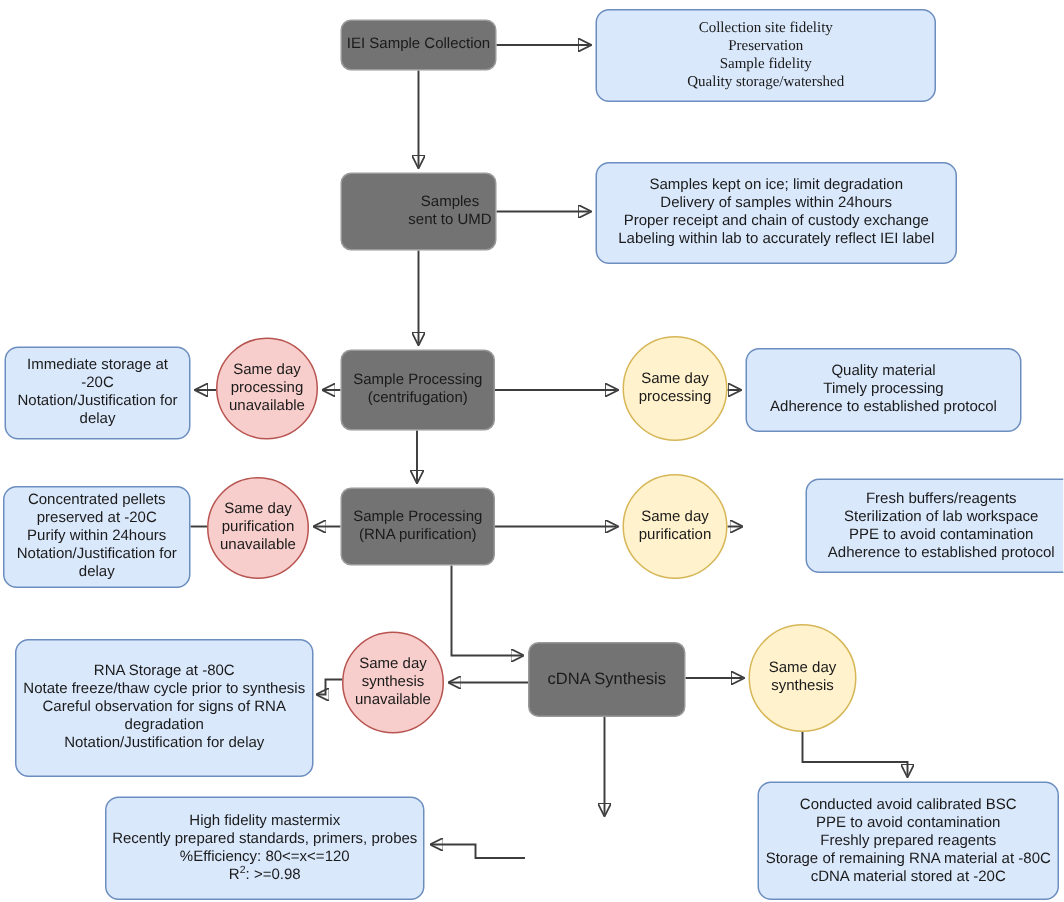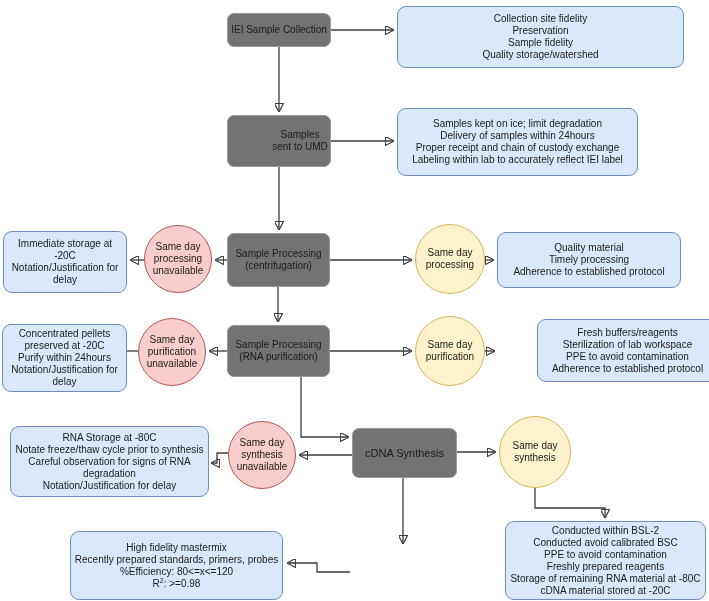--- a/index.html
+++ b/index.html
@@ -135,21 +135,21 @@
       </div>
   </div>
 
   <div class="node circle ok" style="left:499px; top:416px; width:72px; height:72px;">
     <div class="lines">
         <div>Same day</div>
         <div>synthesis</div>
       </div>
   </div>
 
-  <div class="node info" style="left:397px; top:6px; width:287px; height:62px;">
+  <div class="node info" style="left:397px; top:6px; width:227px; height:62px;font-family:Liberation Serif, serif;">
     <div class="lines">
         <div>Collection site fidelity</div>
         <div>Preservation</div>
         <div>Sample fidelity</div>
         <div>Quality storage/watershed</div>
       </div>
   </div>
 
   <div class="node info" style="left:397px; top:108px; width:241px; height:68px;">
     <div class="lines">
@@ -172,21 +172,20 @@
     <div class="lines">
         <div>Fresh buffers/reagents</div>
         <div>Sterilization of lab workspace</div>
         <div>PPE to avoid contamination</div>
         <div>Adherence to established protocol</div>
       </div>
   </div>
 
   <div class="node info" style="left:505px; top:521px; width:201px; height:79px;">
     <div class="lines">
-        <div>Conducted within BSL-2</div>
         <div>Conducted avoid calibrated BSC</div>
         <div>PPE to avoid contamination</div>
         <div>Freshly prepared reagents</div>
         <div>Storage of remaining RNA material at -80C</div>
         <div>cDNA material stored at -20C</div>
       </div>
   </div>
 
   <div class="node info" style="left:3px; top:231px; width:124px; height:62px;justify-content:center;">
     <div class="lines">
@@ -200,21 +199,21 @@
   <div class="node info" style="left:2px; top:324px; width:125px; height:68px;">
     <div class="lines">
         <div>Concentrated pellets</div>
         <div>preserved at -20C</div>
         <div>Purify within 24hours</div>
         <div>Notation/Justification for</div>
         <div>delay</div>
       </div>
   </div>
 
-  <div class="node info" style="left:10px; top:426px; width:199px; height:71px;">
+  <div class="node info" style="left:10px; top:426px; width:199px; height:92px;">
     <div class="lines">
         <div>RNA Storage at -80C</div>
         <div>Notate freeze/thaw cycle prior to synthesis</div>
         <div>Careful observation for signs of RNA</div>
         <div>degradation</div>
         <div>Notation/Justification for delay</div>
       </div>
   </div>
 
   <div class="node info" style="left:70px; top:531px; width:213px; height:69px;">

